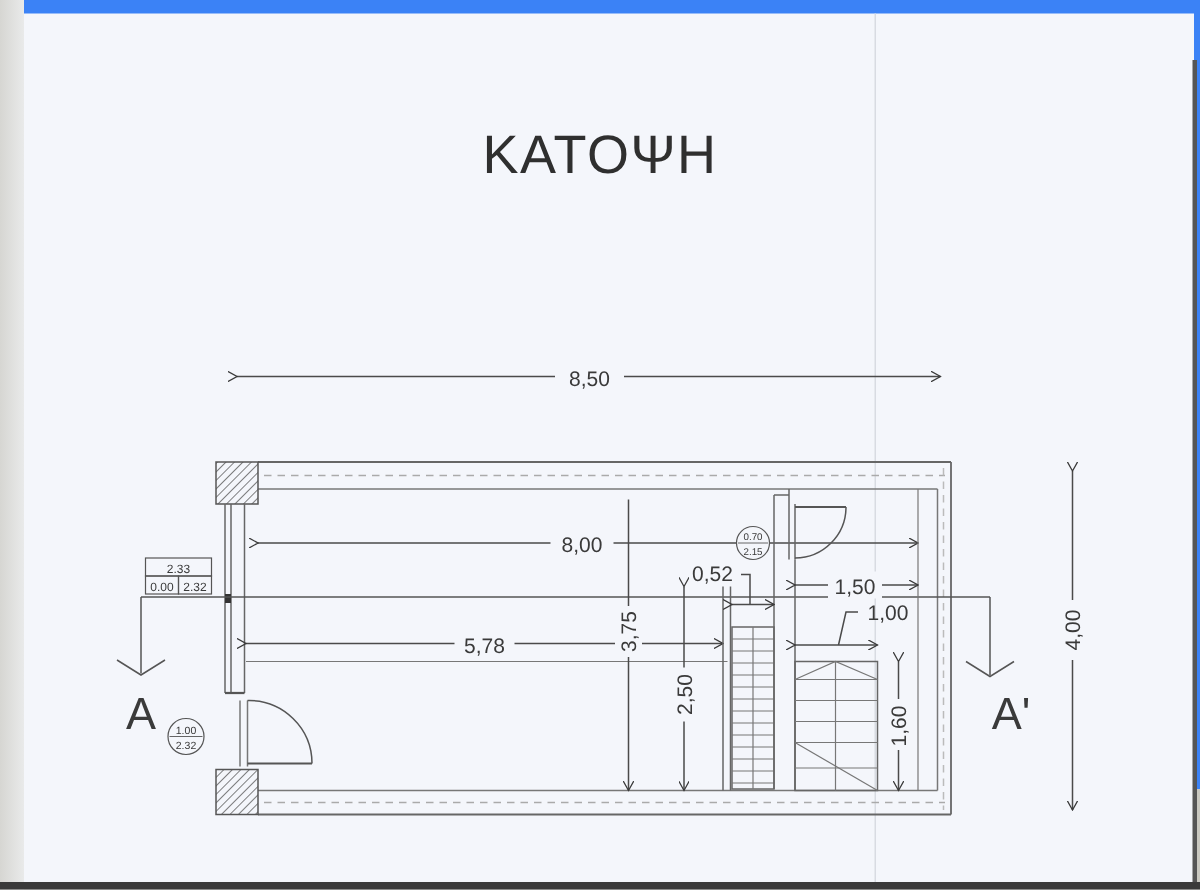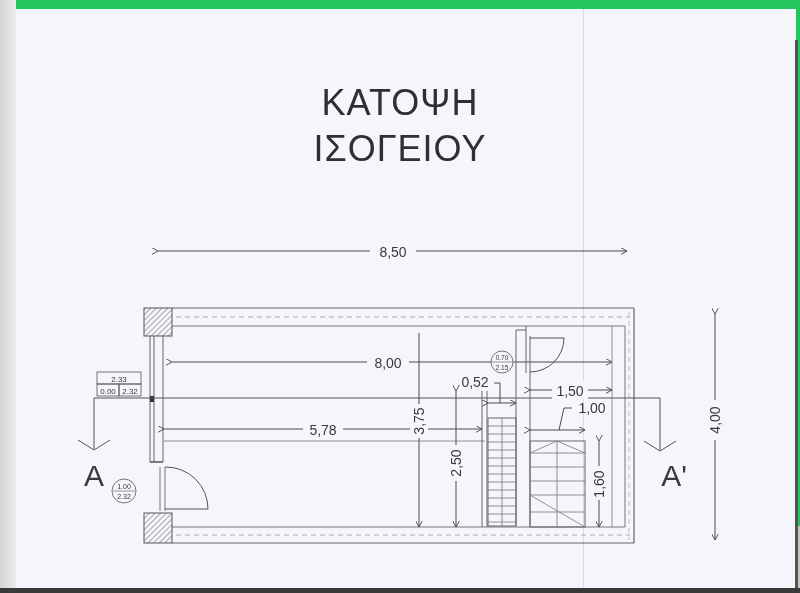--- a/index.html
+++ b/index.html
@@ -1,38 +1,37 @@
 <!DOCTYPE html>
 <html><head>
 <meta charset="utf-8">
 <style>
   html, body { margin: 0; padding: 0; }
   body { width: 800px; height: 593px; overflow: hidden; background: #c9c8c0; font-family: "Liberation Sans", sans-serif; }
-  .scan { position: relative; width: 800px; height: 526px; background: #22c55e; }
+  .scan { position: relative; width: 800px; height: 526px; background: #3b82f6; }
   .sheet { position: absolute; left: 16px; top: 9px; width: 780px; height: 580px; background: #f4f6fb; }
   .left-strip { position: absolute; left: 0; top: 0; width: 16px; height: 593px; background: linear-gradient(90deg,#d6d6d2,#e9eaea); }
   .bottom-strip { position: absolute; left: 0; top: 588px; width: 800px; height: 5px; background: #3a3a3a; }
   .right-edge { position: absolute; left: 795px; top: 40px; width: 3px; height: 550px; background: #555; }
   .fold { position: absolute; left: 583px; top: 9px; width: 1px; height: 580px; background: #d8dbe2; }
   .title { position: absolute; left: 0; width: 800px; text-align: center; color: #2f2f2f; font-size: 36px; letter-spacing: 1px; }
   svg { position: absolute; left: 0; top: 0; }
   .dim-text { font-family: "Liberation Sans", sans-serif; fill: #3a3a3a; }
 </style>
 </head>
 <body>
 
 <div class="scan">
   <div class="left-strip"></div>
   <div class="sheet"></div>
   <div class="fold"></div>
   <div class="right-edge"></div>
   <div class="bottom-strip"></div>
 
   <div class="title" style="top:82px;">ΚΑΤΟΨΗ</div>
-  <div class="title" style="top:128px;">ΙΣΟΓΕΙΟΥ</div>
 
   <svg width="800" height="593" viewBox="0 0 800 593">
     <defs>
       <pattern id="hatch" width="4" height="4" patternUnits="userSpaceOnUse" patternTransform="rotate(45)">
         <line x1="0" y1="0" x2="0" y2="4" stroke="#555" stroke-width="1"></line>
       </pattern>
       <marker id="tick" viewBox="0 0 10 10" refX="5" refY="5" markerWidth="8" markerHeight="8" orient="auto">
         <path d="M5 0 L5 10 M0 0 L5 5 L0 10" fill="none" stroke="#3a3a3a" stroke-width="1"></path>
       </marker>
       <marker id="arr" viewBox="0 0 10 10" refX="9" refY="5" markerWidth="7" markerHeight="7" orient="auto">

